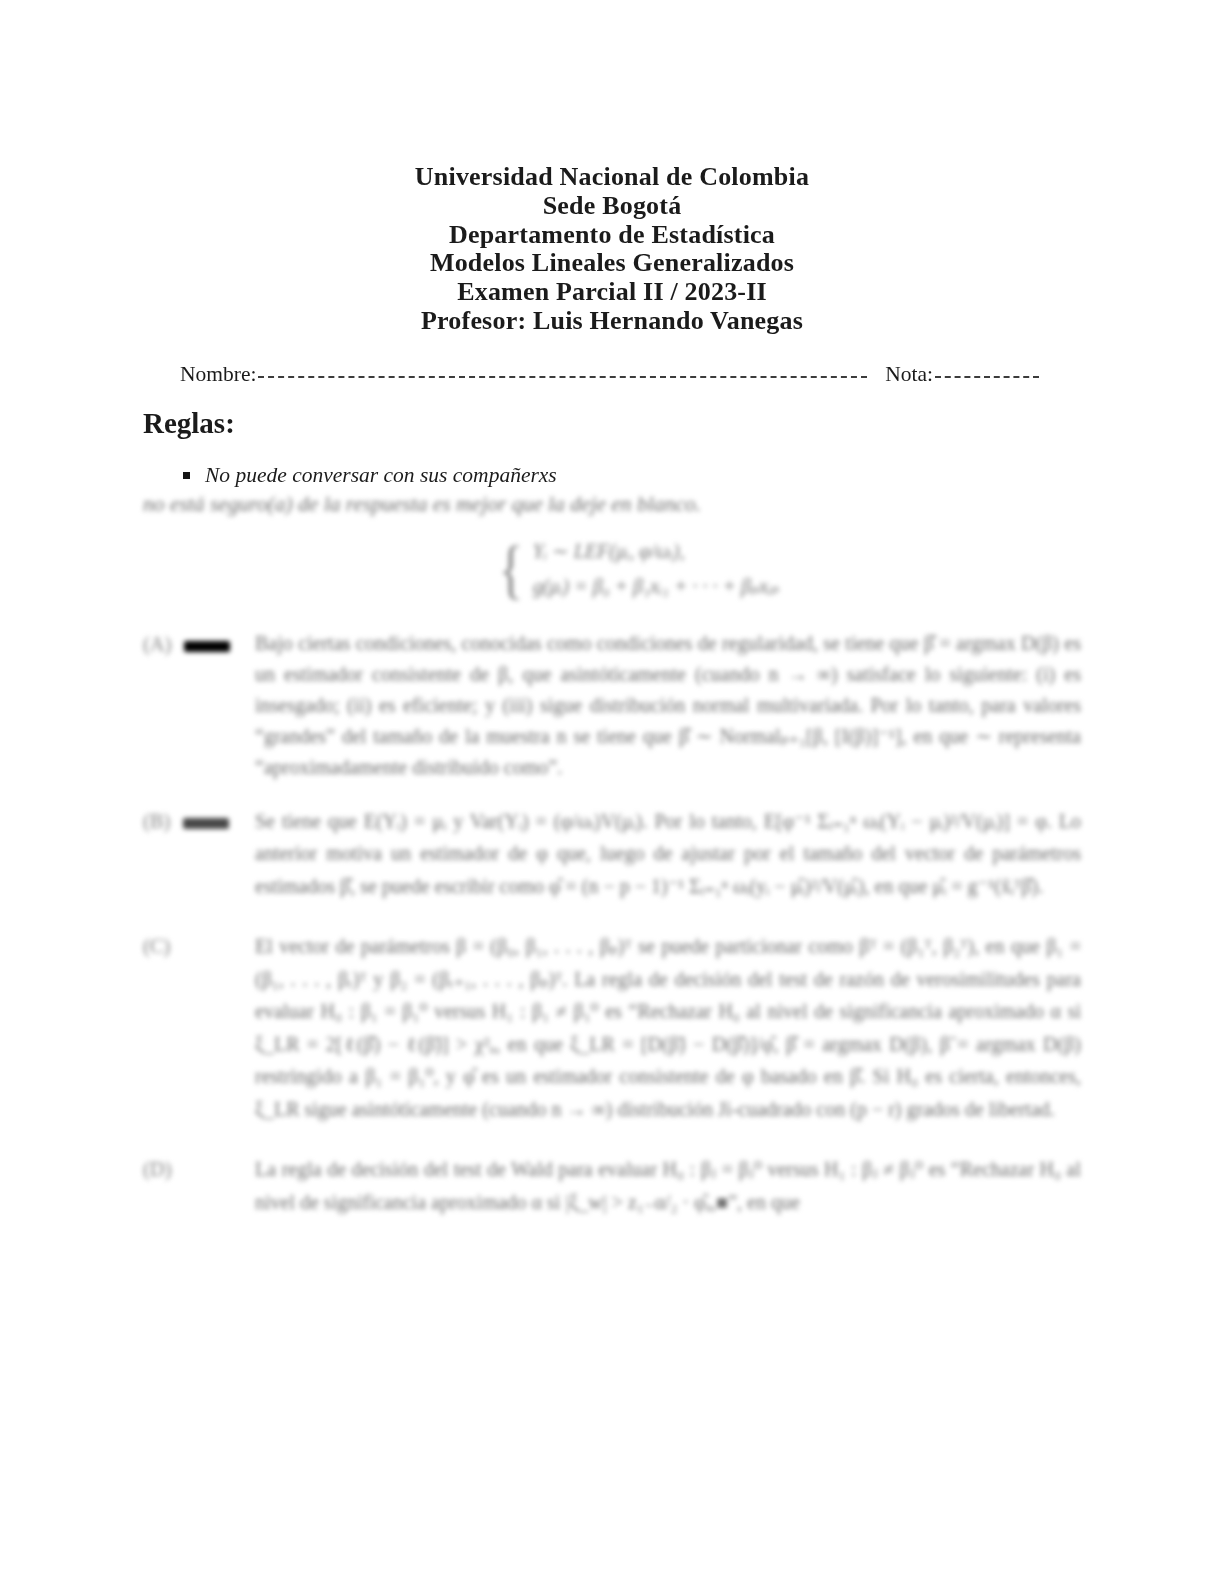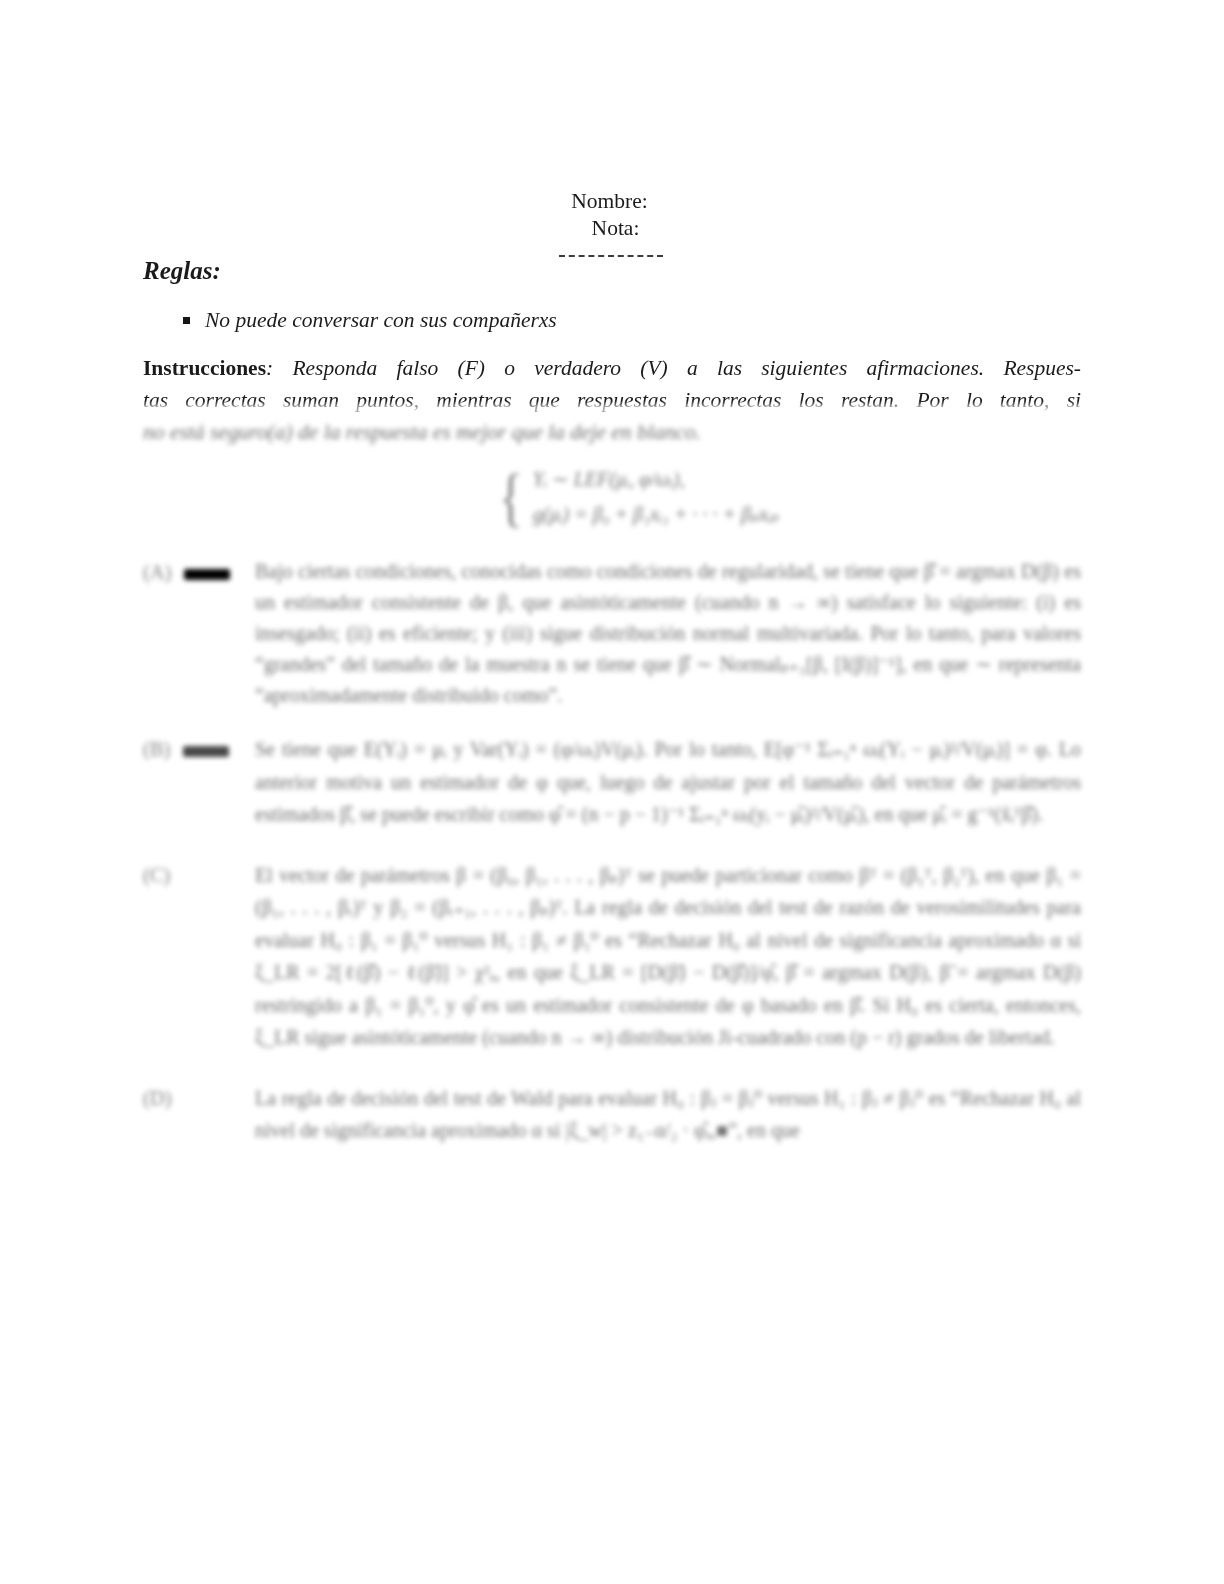--- a/index.html
+++ b/index.html
@@ -7,28 +7,28 @@
     width:1224px;height:1584px;background:#ffffff;position:relative;
     font-family:"Liberation Serif","DejaVu Serif",serif;color:#1b1b1b;
     margin:0 auto;overflow:hidden;
   }
   .content{position:absolute;left:143px;top:163px;width:938px;}
 
   
   .title-block{text-align:center;font-weight:bold;font-size:26px;line-height:28.8px;letter-spacing:.2px;}
 
   
-  .name-row{display:flex;align-items:center;margin-top:26px;padding-left:37px;padding-right:42px;font-size:21.5px;flex-direction:column;}
+  .name-row{display:flex;align-items:flex-start;margin-top:26px;padding-left:37px;padding-right:42px;font-size:21.5px;}
   .dashline{display:inline-block;border-bottom:2px dashed #3c3c3c;height:14px;}
   .dashline.grow{flex:1;margin:0 6px 0 2px;}
   .dashline.nota{width:104px;margin-left:2px;}
   .nota-label{margin-left:12px;}
 
   
-  .rules-heading{font-weight:bold;font-size:25px;font-style:italic;}
+  .rules-heading{font-weight:bold;font-size:29px;margin-top:20px;}
   .rules-list{margin:0;padding:0;list-style:none;}
   .rules-list li{margin-top:23px;margin-left:40px;font-size:21.5px;font-style:italic;}
   .sq-bullet{display:inline-block;width:7px;height:7px;background:#151515;margin-right:15px;vertical-align:3px;}
 
   
   .instructions{margin-top:19px;font-size:21.5px;line-height:32px;}
   .iline{white-space:nowrap;}
   .iline.just{text-align:justify;text-align-last:justify;}
   .iline i{font-style:italic;}
   .iline b{font-style:normal;font-weight:bold;}
@@ -62,43 +62,43 @@
   .q-text{flex:1;margin:0;font-size:20px;line-height:32.5px;text-align:justify;}
   .q-item:nth-of-type(2) .q-text{line-height:36px;}
   .q-item:nth-of-type(3) .q-text{line-height:31px;}
 </style>
 </head>
 <body>
 
 <div class="page">
   <div class="content">
 
+    <header class="title-block">
+      <div>Universidad Nacional de Colombia</div>
+      <div>Sede Bogotá</div>
+      <div>Departamento de Estadística</div>
+      <div>Modelos Lineales Generalizados</div>
+      <div>Examen Parcial II / 2023-II</div>
+      <div>Profesor: Luis Hernando Vanegas</div>
+    </header>
 
     <div class="name-row">
       <span>Nombre:</span>
       <span class="dashline grow"></span>
       <span class="nota-label">Nota:</span>
       <span class="dashline nota"></span>
     </div>
 
     <div class="rules-heading">Reglas:</div>
     <ul class="rules-list">
       <li>
         <span class="sq-bullet"></span><span>No puede conversar con sus compañerxs</span>
       </li>
     </ul>
 
-    <div class="instructions">
-      <div class="iline just">
-        <b>Instrucciones</b><i>: Responda falso (F) o verdadero (V) a las siguientes afirmaciones. Respues-</i>
-      </div>
-      <div class="iline just faded">
-        <i>tas correctas suman puntos, mientras que respuestas incorrectas los restan. Por lo tanto, si</i>
-      </div>
-    </div>
 
     <div class="blur-zone">
 
       <div class="instructions" style="margin-top:0;">
         <div class="iline">
           <i>no está seguro(a) de la respuesta es mejor que la deje en blanco.</i>
         </div>
       </div>
 
       <div class="formula">

